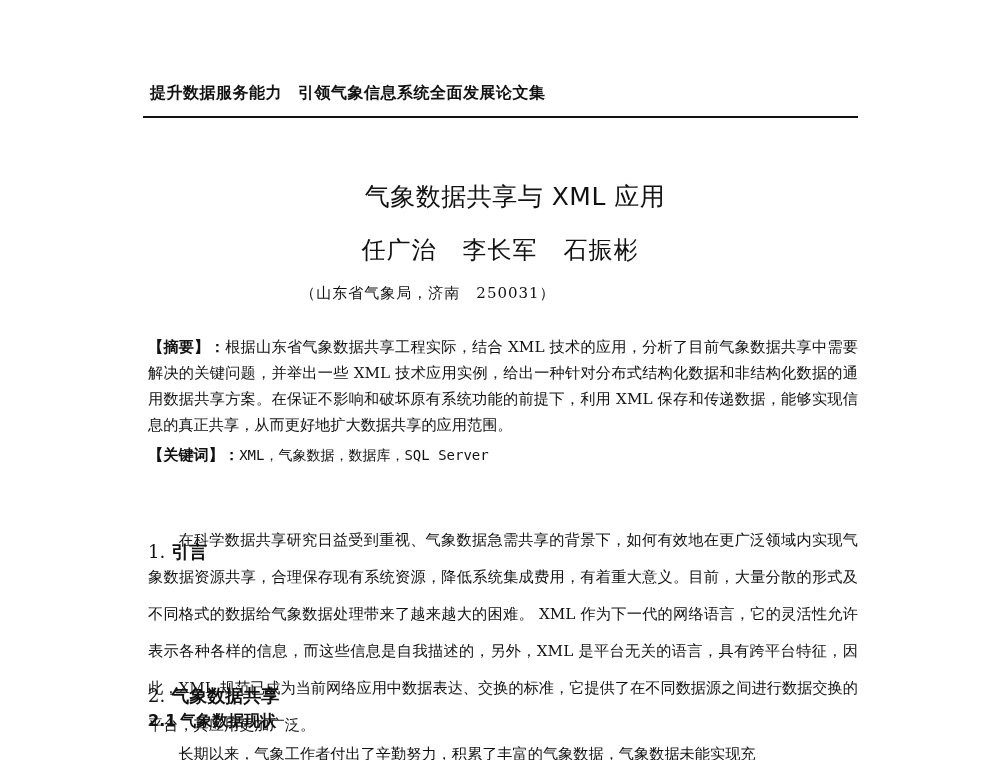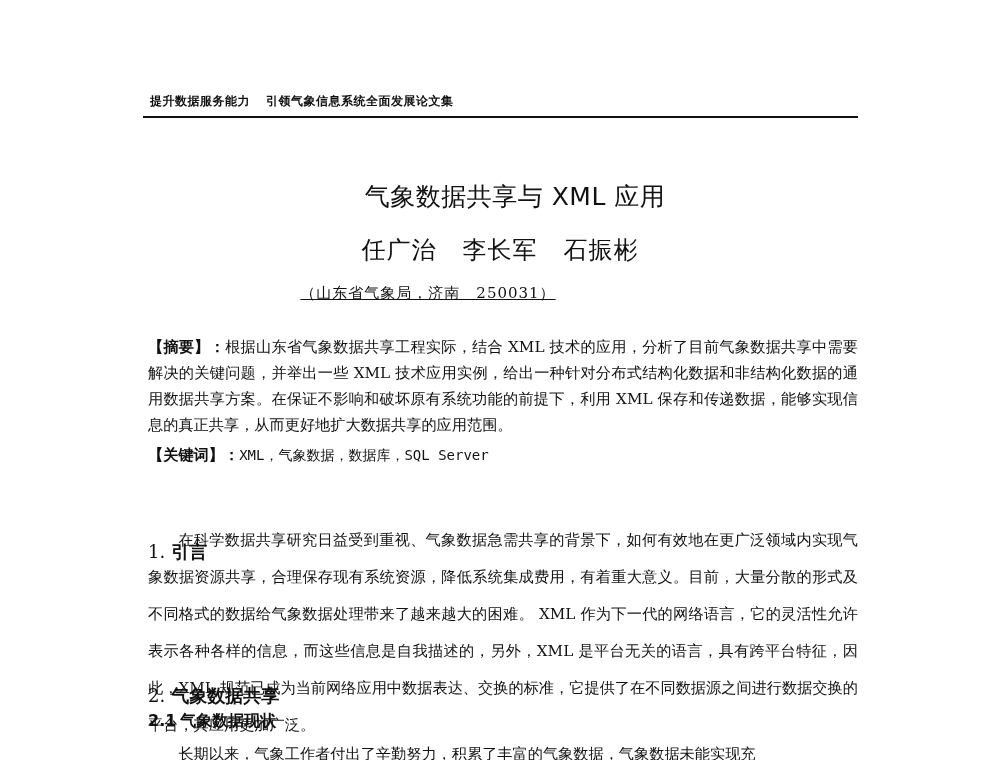--- a/index.html
+++ b/index.html
@@ -16,22 +16,22 @@
     font-family: "DejaVu Serif", "Liberation Serif", serif;
   }
   .page {
     position: absolute;
     left: 0; top: 0;
     width: 1000px; height: 760px;
   }
   .running-header {
     position: absolute;
     left: 150px;
-    top: 93px;
-    font-size: 12px;
+    top: 83px;
+    font-size: 16px;
     font-weight: bold;
     letter-spacing: 0.5px;
     white-space: nowrap;
     font-family: Liberation Mono, monospace;
   }
   .running-header .gap { display: inline-block; width: 16px; }
   .header-rule {
     position: absolute;
     left: 143px;
     top: 116px;
@@ -58,21 +58,20 @@
     letter-spacing: 1px;
   }
   .authors span + span { margin-left: 26px; }
   .affiliation {
     position: absolute;
     left: 0; width: 856px;
     top: 284px;
     text-align: center;
     font-size: 15px;
     letter-spacing: 1px;
-    text-decoration: underline;
   }
   .abstract {
     position: absolute;
     left: 148px;
     top: 334px;
     width: 710px;
     font-size: 15.2px;
     line-height: 26px;
     text-align: justify;
     text-align-last: left;

